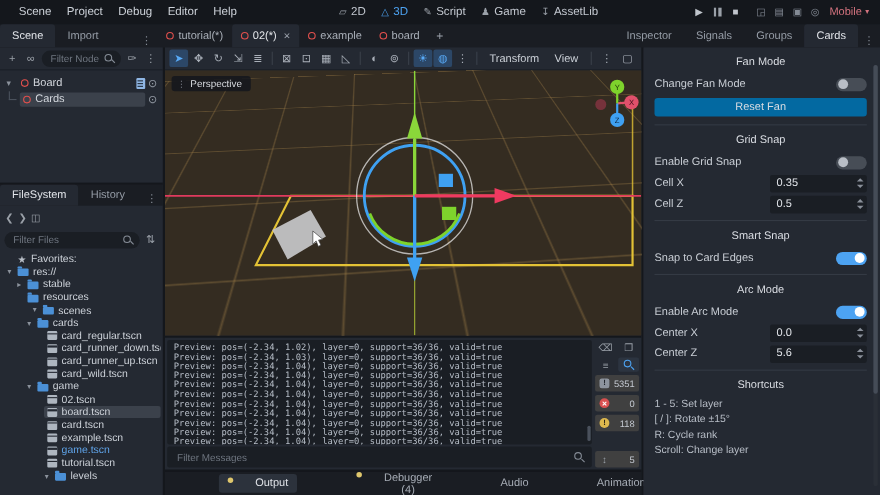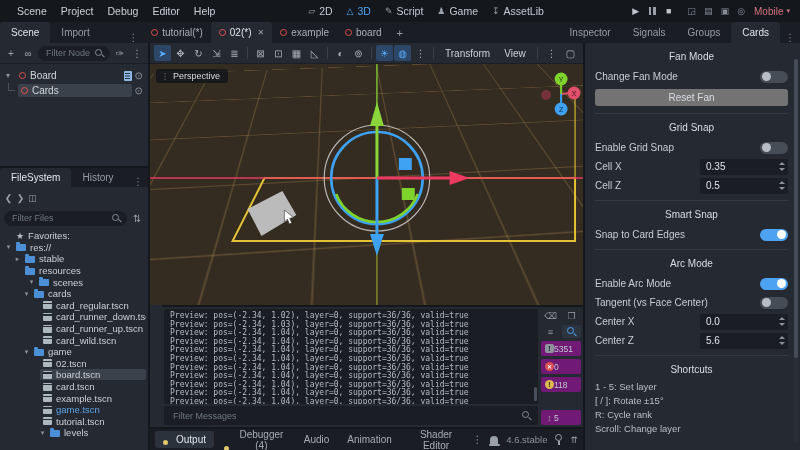--- a/index.html
+++ b/index.html
@@ -97,42 +97,42 @@
     background-image:linear-gradient(rgba(172,135,75,.34) 1.5px,transparent 1.5px),
                      linear-gradient(90deg,rgba(172,135,75,.34) 1.5px,transparent 1.5px);
     background-size:54px 54px;transform-origin:50% 0;
     transform:perspective(430px) rotateX(63deg) rotateZ(-4.5deg);}
   .vp-label{position:absolute;top:5px;left:6px;display:flex;align-items:center;gap:4px;
     background:rgba(20,23,29,.88);border-radius:3px;padding:2px 8px 2px 5px;font-size:9px;color:#d8dbe0;}
   .vp-label .dots{color:#8b929c;font-size:8px;}
   .overlay{position:absolute;inset:0;width:100%;height:100%;}
 
   
-  .center-bottom{height:122px;display:flex;border-top:2px solid #14171c;padding:2px;background:#242932;margin-left:12px;}
+  .center-bottom{height:122px;display:flex;border-top:2px solid #14171c;padding:2px;background:#242932;}
   .cb-left{flex:1;display:flex;flex-direction:column;gap:2px;min-width:0;}
   .console{flex:1;background:#1a1e24;border-radius:2px;padding:3px 6px;overflow:hidden;position:relative;
     font-family:"DejaVu Sans Mono",monospace;font-size:8px;line-height:8.6px;color:#b6bdc7;white-space:pre;}
   .c-scroll{position:absolute;right:1px;bottom:3px;width:3px;height:14px;background:#4a515c;border-radius:2px;}
   .filter-msgs{height:19px;display:flex;align-items:center;gap:4px;background:#1a1e24;border-radius:2px;padding:0 7px;}
   .filter-msgs input{flex:1;min-width:0;background:none;border:0;outline:none;color:#d5d9df;font-size:9px;font-family:inherit;}
   .filter-msgs input::placeholder{color:#6f7680;}
   .cb-side{width:40px;margin-left:3px;display:flex;flex-direction:column;gap:3px;}
   .side-row{display:flex;gap:2px;}
   .sbtn{flex:1;height:13px;display:flex;align-items:center;justify-content:center;color:#9aa0a8;font-size:9px;border-radius:2px;}
   .sbtn.active{background:#2c3440;}
-  .count-badge{height:15px;display:flex;align-items:center;justify-content:flex-start;background:#701a75;
+  .count-badge{height:15px;display:flex;align-items:center;justify-content:space-between;background:#404040;
     border-radius:2px;padding:0 4px;font-size:8.5px;color:#c4c9d1;}
   .count-badge.last{margin-top:auto;}
   .bi{width:9px;height:9px;display:flex;align-items:center;justify-content:center;font-size:7px;font-weight:bold;flex:none;}
   .bi.msg{background:#8d949e;color:#20242b;border-radius:2px;}
   .bi.err{background:#d85050;color:#fff;border-radius:50%;font-size:6px;}
   .bi.warn{background:#ddb84e;color:#2a2416;border-radius:50%;}
   .bi.lines{color:#9aa0a8;font-size:9px;}
   .bottom-bar{height:23px;display:flex;align-items:center;padding:0 5px;gap:2px;background:#1a1d23;border-top:2px solid #14171c;font-size:10px;}
-  .bb-tab{display:flex;align-items:flex-end;gap:8px;padding:3px 8px;color:#a6acb5;border-radius:3px;}
+  .bb-tab{display:flex;align-items:flex-start;gap:20px;padding:3px 8px;color:#a6acb5;border-radius:3px;margin-left:44px;}
   .bb-tab.active{background:#2c323c;color:#e0e3e8;}
   .dot{width:5px;height:5px;border-radius:50%;background:#dfc76d;flex:none;}
   .bb-right{margin-left:auto;display:flex;align-items:center;gap:8px;color:#9aa0a8;}
   .version{color:#8b929c;font-size:9.5px;}
   .ic-bell{width:8px;height:8px;border-radius:50% 50% 0 0;background:#9aa0a8;position:relative;}
   .ic-bell::after{content:"";position:absolute;bottom:-2px;left:-1.5px;right:-1.5px;height:1.6px;background:#9aa0a8;border-radius:1px;}
   .ic-pin{width:7px;height:7px;border:1.5px solid #9aa0a8;border-radius:50%;position:relative;margin-top:-4px;}
   .ic-pin::after{content:"";position:absolute;top:6px;left:2px;width:1.5px;height:4px;background:#9aa0a8;}
 
   
@@ -145,21 +145,21 @@
   .tgl{width:28px;height:12px;border-radius:6px;background:#474d56;position:relative;flex:none;}
   .tgl::after{content:"";position:absolute;top:1.5px;left:2px;width:9px;height:9px;border-radius:50%;background:#b9bec6;}
   .tgl.on{background:#4da3f2;}
   .tgl.on::after{left:auto;right:2px;background:#fff;}
   .fld{width:88px;height:16px;background:#1a1e24;border-radius:2px;position:relative;display:flex;align-items:center;
        padding:0 14px 0 6px;font-size:10px;color:#e2e5ea;flex:none;}
   .spin{position:absolute;right:3px;top:0;bottom:0;display:flex;flex-direction:column;justify-content:center;gap:2.5px;}
   .spin i{width:0;height:0;border-left:3px solid transparent;border-right:3px solid transparent;display:block;}
   .spin .up{border-bottom:3.5px solid #8a909a;}
   .spin .dn{border-top:3.5px solid #8a909a;}
-  .btn-wide{height:17px;margin:3px 0 2px;background:#737373;border-radius:3px;display:flex;align-items:center;
+  .btn-wide{height:17px;margin:3px 0 2px;background:#0369a1;border-radius:3px;display:flex;align-items:center;
             justify-content:center;font-size:10px;color:#d9dce2;width:100%;}
   .sc-line{font-size:9.5px;color:#b9bfc8;line-height:14px;}
   .insp-scroll{position:absolute;right:2px;top:16px;bottom:8px;width:4px;background:#2a2f37;border-radius:2px;}
   .insp-scroll i{position:absolute;left:0;right:0;top:0;height:78%;background:#454c57;border-radius:2px;display:block;}
 </style>
 </head>
 <body>
 
 <div class="app">
 
@@ -634,24 +634,20 @@
               <span class="tgl on"></span>
             </div>
           </div>
           <div class="sec">
             <div class="sec-title">Arc Mode</div>
             <div class="prow">
               <span class="plabel">Enable Arc Mode</span>
               <span class="tgl on"></span>
             </div>
             <div class="prow">
-              <span class="plabel">Tangent (vs Face Center)</span>
-              <span class="tgl"></span>
-            </div>
-            <div class="prow">
               <span class="plabel">Center X</span>
               <span class="fld">
                 <span>0.0</span>
                 <span class="spin">
                   <i class="up"></i>
                   <i class="dn"></i>
                 </span>
               </span>
             </div>
             <div class="prow">

